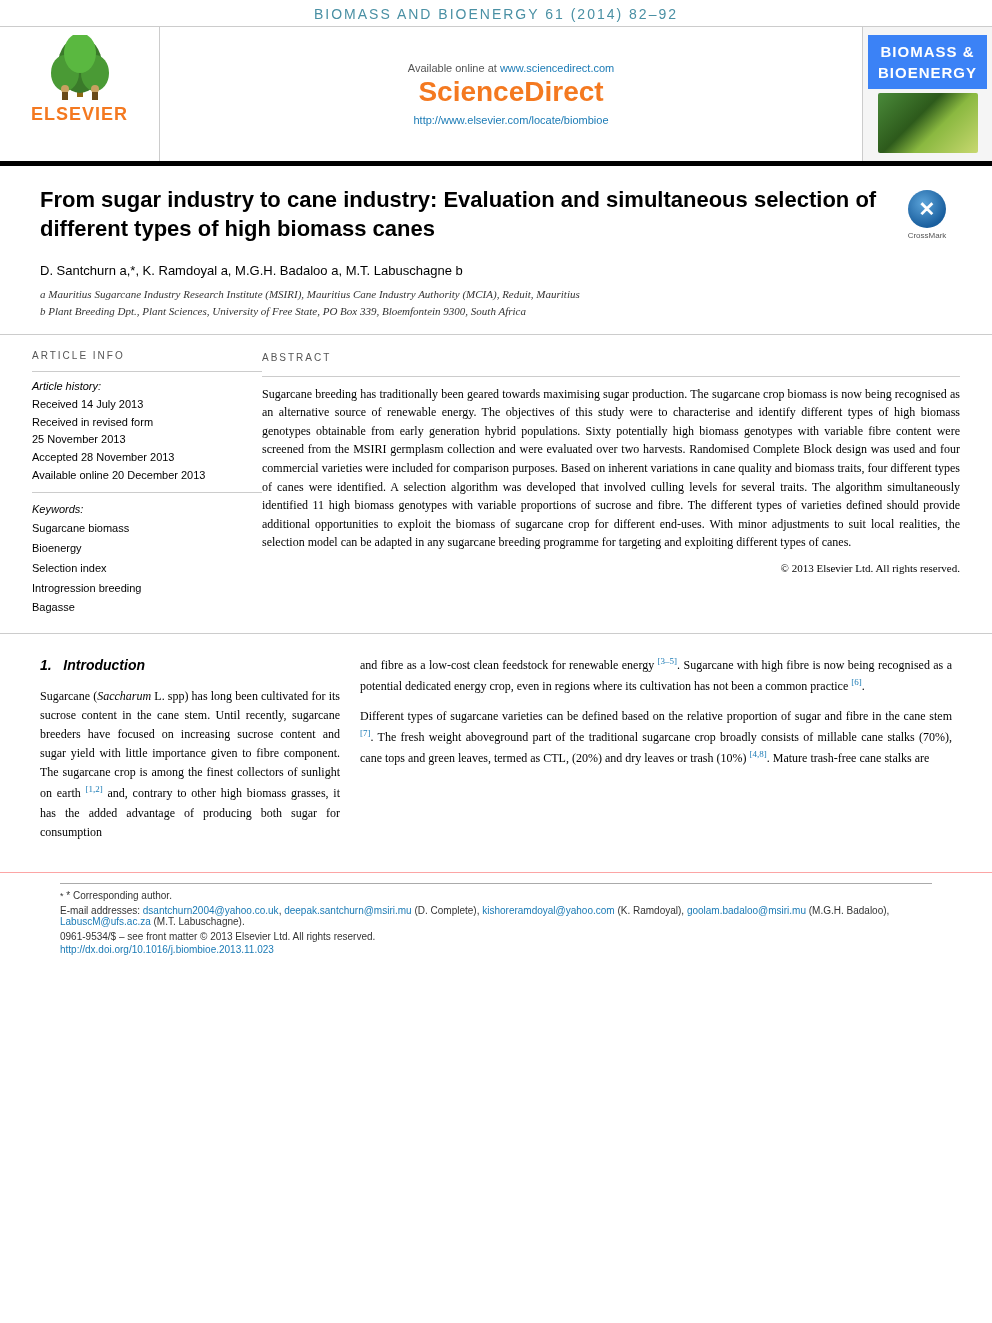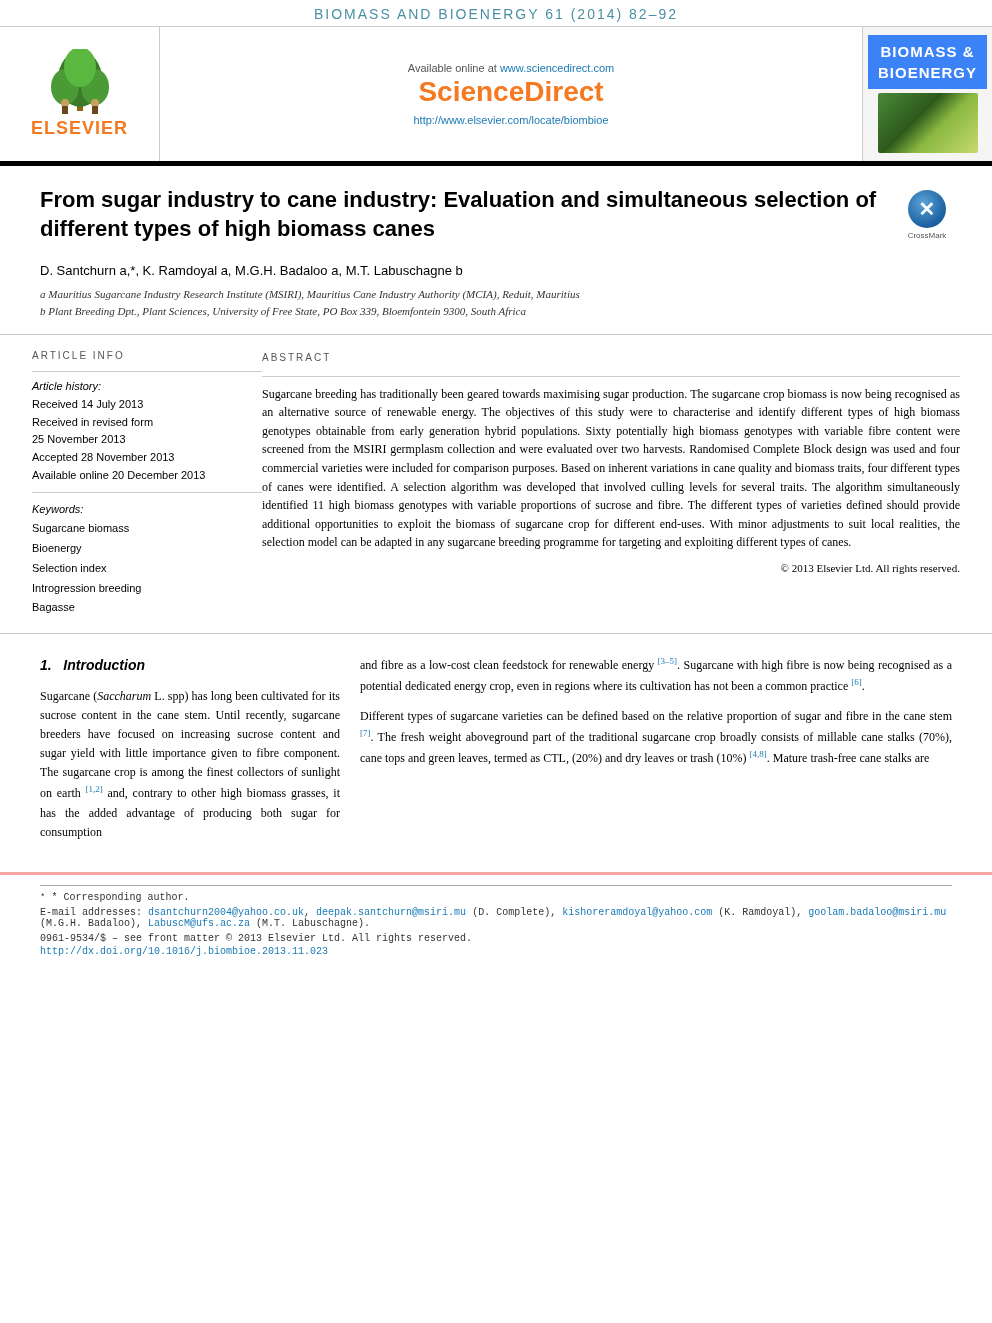--- a/index.html
+++ b/index.html
@@ -33,21 +33,20 @@
       min-height: 110px;
     }
 
     .elsevier-logo {
       width: 160px;
       min-width: 160px;
       border-right: 1px solid #ccc;
       display: flex;
       flex-direction: column;
       align-items: center;
-      justify-content: center;
       padding: 8px;
     }
 
     .elsevier-tree-svg {
       width: 90px;
       height: 65px;
     }
 
     .elsevier-text {
       font-size: 18px;
@@ -295,25 +294,25 @@
       font-size: 12px;
     }
 
     sup.ref {
       color: #1a7ab5;
       font-size: 9px;
     }
 
     
     .footer-section {
-      border-top: 3px solid #fca5a5;
-      padding: 10px 40px;
+      border-top: 1px solid #fca5a5;
+      padding: 10px 60px;
       font-size: 10px;
       color: #333;
-      font-family: Liberation Mono, monospace;
+      font-family: Liberation Sans, sans-serif;
     }
 
     .footer-section .corresponding {
       font-size: 10px;
       margin-bottom: 4px;
     }
 
     .footer-section .emails {
       font-size: 10px;
       margin-bottom: 4px;

